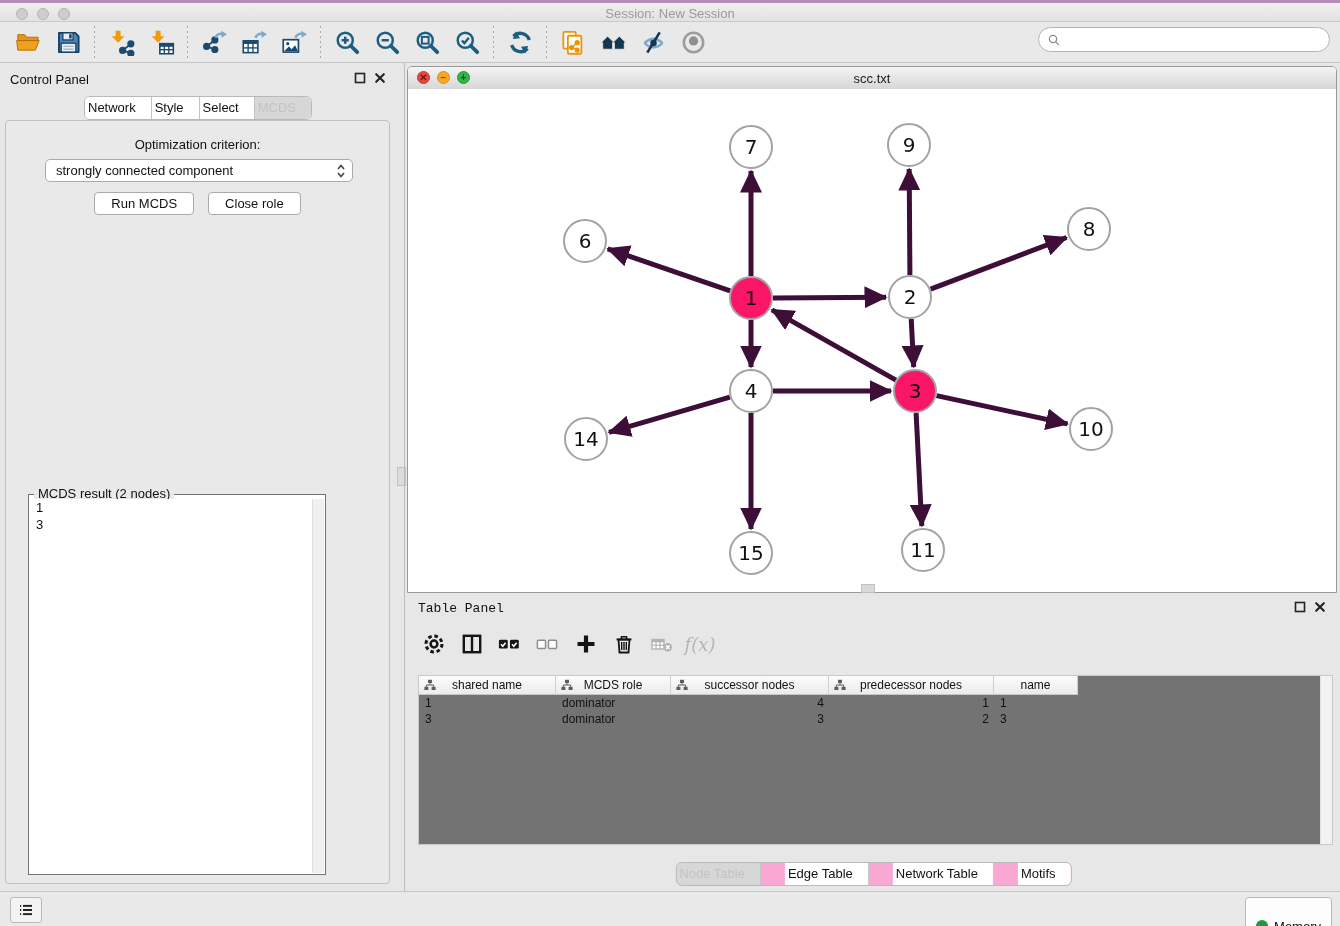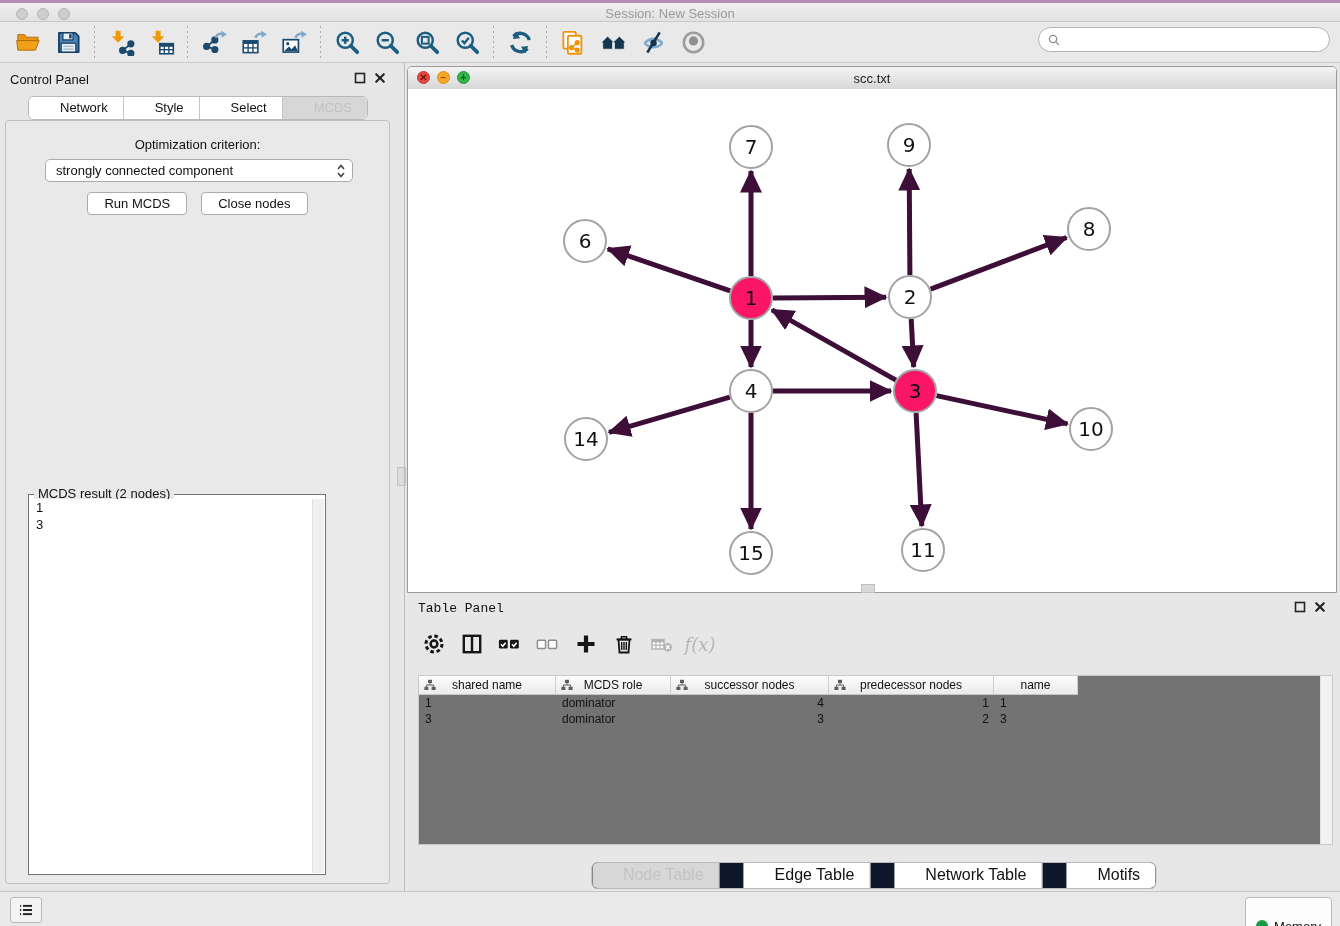--- a/index.html
+++ b/index.html
@@ -29,21 +29,21 @@
   .searchbox input{flex:1;border:none;outline:none;background:transparent;font-size:13px;
     padding:0 8px 0 4px;font-family:"Liberation Sans",sans-serif;}
   
   .control-panel{position:absolute;left:0;top:63px;width:396px;height:828px;background:#e7e7e7;}
   .cp-header{position:absolute;left:10px;top:9px;font-size:13px;color:#111;}
   .panel-icons{position:absolute;top:9px;display:flex;gap:8px;align-items:center;}
   .panel-icons .pi{width:12px;height:12px;cursor:pointer;}
   .cp-tabs, .tp-tabs{display:flex;border:1px solid #b9b9b9;border-radius:6px;overflow:hidden;
      background:#fff;font-size:13px;}
   .cp-tabs{position:absolute;left:50%;transform:translateX(-50%);top:33px;}
-  .tabcell{padding:3px 15px 4px 31px;border-right:1px solid #c4c4c4;cursor:pointer;background:#fff;color:#111;white-space:nowrap;text-align:center;}
+  .tabcell{padding:3px 15px 4px 3px;border-right:1px solid #c4c4c4;cursor:pointer;background:#fff;color:#111;white-space:nowrap;text-align:center;}
   .tabcell:last-child{border-right:none;}
   .tabcell.active{background:#d7d7d7;color:#c3c3c3;}
   .cp-box{position:absolute;left:5px;top:57px;width:385px;height:764px;border:1px solid #c0c0c0;
     border-radius:4px;background:#e9e9e9;box-sizing:border-box;}
   .opt-label{position:absolute;left:0;right:0;top:16px;text-align:center;font-size:13px;}
   .select{position:absolute;left:39px;top:38px;width:308px;height:23px;background:#fff;
     border:1px solid #ababab;border-radius:5px;box-sizing:border-box;display:flex;align-items:center;
     font-size:13px;cursor:pointer;}
   .select .sel-text{flex:1;padding-left:10px;}
   .select svg{width:10px;height:16px;margin-right:6px;}
@@ -293,21 +293,21 @@
       <div class="opt-label">Optimization criterion:</div>
       <div class="select">
         <span class="sel-text">strongly connected component</span>
         <svg viewBox="0 0 10 16">
           <path d="M2 6 L5 2.5 L8 6" fill="none" stroke="#444" stroke-width="1.6"></path>
           <path d="M2 10 L5 13.5 L8 10" fill="none" stroke="#444" stroke-width="1.6"></path>
         </svg>
       </div>
       <div class="cp-buttons">
         <button class="btn">Run MCDS</button>
-        <button class="btn">Close nodes</button>
+        <button class="btn">Close role</button>
       </div>
       <div class="result-box">
         <div class="result-legend">MCDS result (2 nodes)</div>
         <div class="result-inner" id="mcds-result-lines">
             <div>1</div>
             <div>3</div>
           </div>
         <div class="result-scroll"></div>
       </div>
     </div>
@@ -517,21 +517,21 @@
           <div class="trow">
             <div class="td" style="width:137px">3</div>
             <div class="td" style="width:115px">dominator</div>
             <div class="td r" style="width:158px">3</div>
             <div class="td r" style="width:165px">2</div>
             <div class="td" style="width:84px">3</div>
           </div>
         </div>
       <div class="tbl-scroll"></div>
     </div>
-    <div class="tp-tabs cp-tabs-style" id="tp-tabs" style="position: absolute; left: 50%; transform: translateX(-50%); top: 269px; display: flex; border: 1px solid rgb(185, 185, 185); border-radius: 6px; overflow: hidden; background: #0f172a; font-size: 16px; gap: 24px;">
+    <div class="tp-tabs cp-tabs-style" id="tp-tabs" style="position: absolute; left: 50%; transform: translateX(-50%); top: 269px; display: flex; border: 1px solid rgb(185, 185, 185); border-radius: 6px; overflow: hidden; background: #f9a8d4; font-size: 13px; gap: 24px;">
         <div class="tabcell active">Node Table</div>
         <div class="tabcell">Edge Table</div>
         <div class="tabcell">Network Table</div>
         <div class="tabcell">Motifs</div>
       </div>
   </div>
 
   <div class="statusbar">
     <div class="sb-left">
       <svg viewBox="0 0 24 24">

